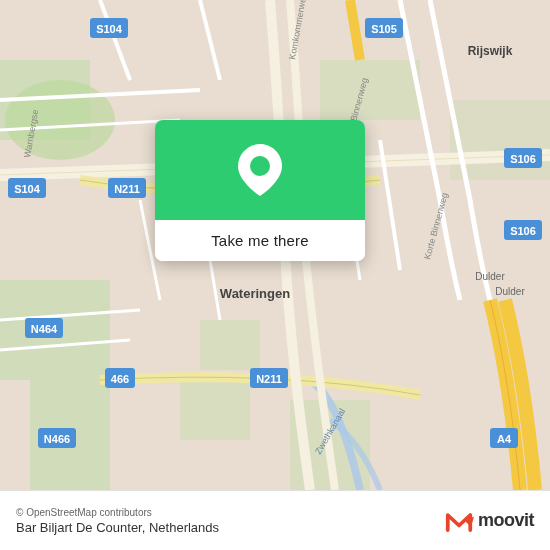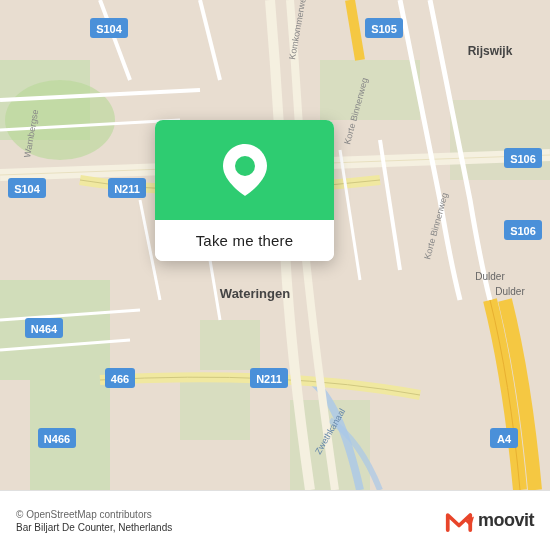--- a/index.html
+++ b/index.html
@@ -27,21 +27,21 @@
       height: 100%;
       position: absolute;
       top: 0; left: 0;
     }
 
     
     #popup-card {
       position: absolute;
       top: 120px;
       left: 155px;
-      width: 179px;
+      width: 210px;
       background: white;
       border-radius: 8px;
       box-shadow: 0 4px 16px rgba(0,0,0,0.25);
       overflow: hidden;
       z-index: 10;
     }
 
     #popup-green-section {
       background: #2ecc71;
       display: flex;
@@ -85,21 +85,21 @@
       flex-direction: column;
     }
 
     #copyright-text {
       font-size: 10px;
       color: #666;
       margin-bottom: 2px;
     }
 
     #place-name {
-      font-size: 10px;
+      font-size: 13px;
       color: #333;
       font-weight: 400;
     }
 
     #moovit-logo {
       display: flex;
       align-items: center;
       gap: 4px;
     }
 

